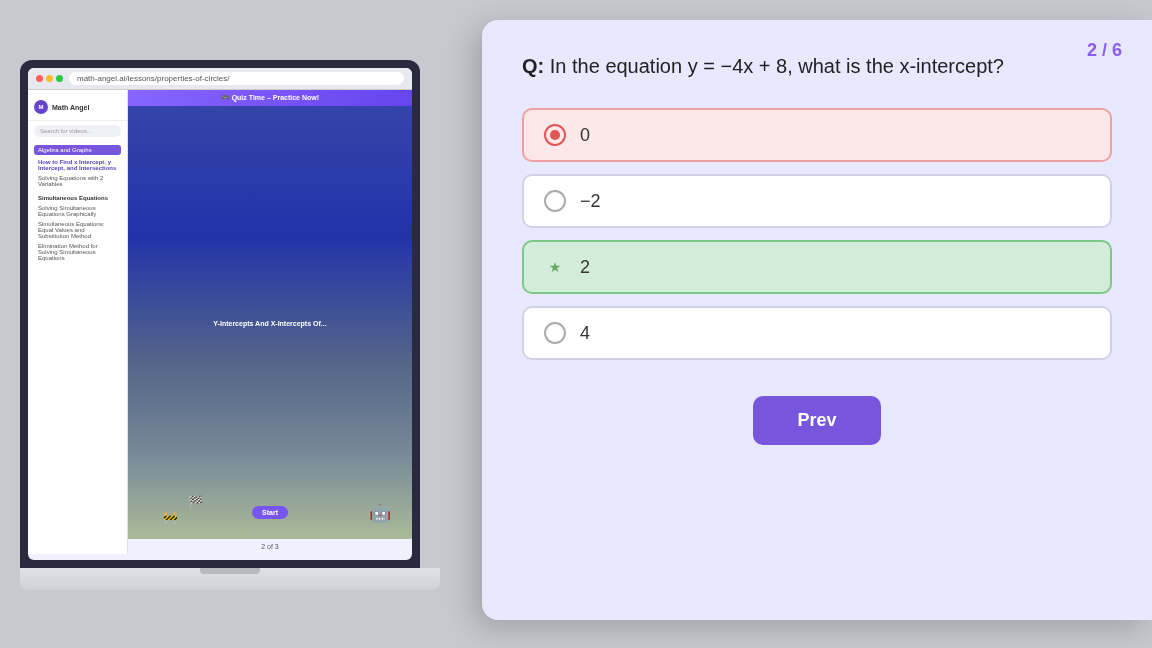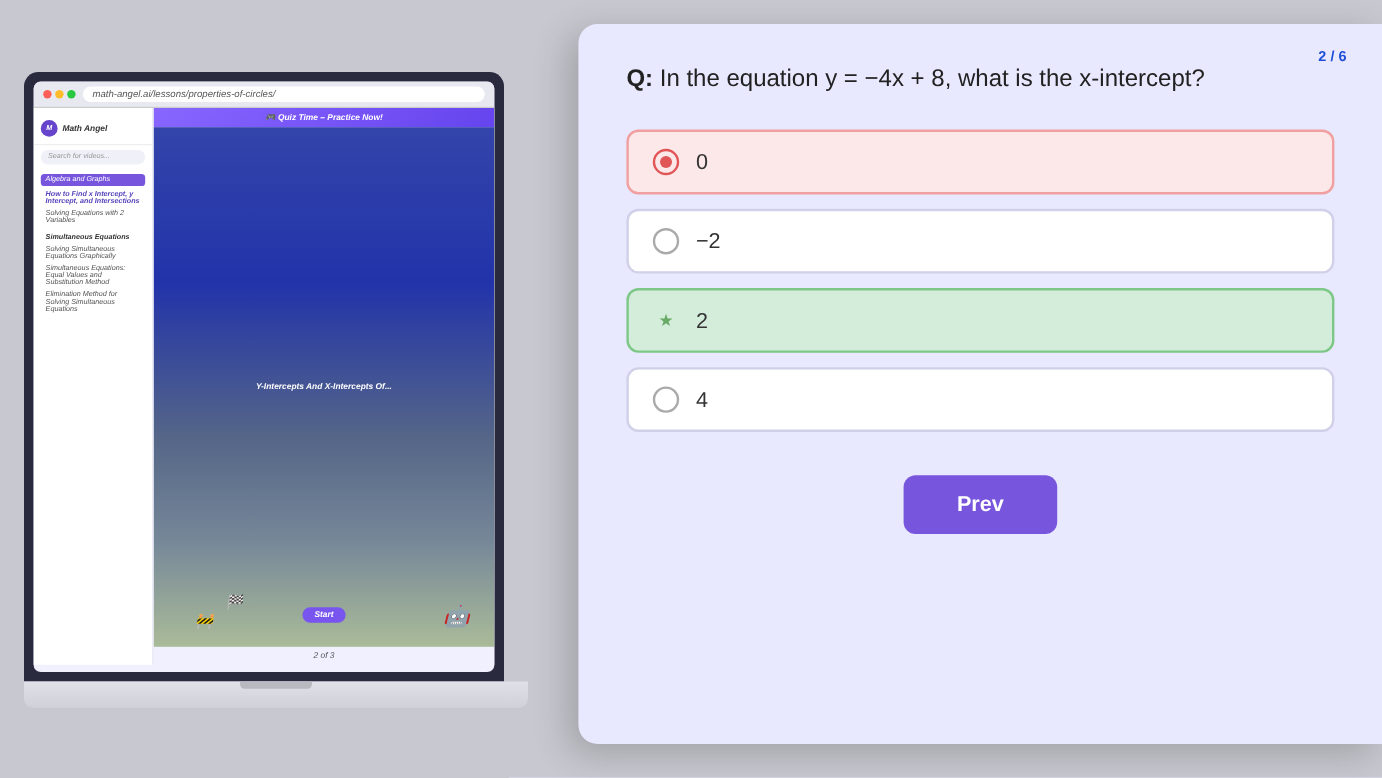--- a/index.html
+++ b/index.html
@@ -22,21 +22,20 @@
       height: 520px;
     }
 
     .laptop-screen-outer {
       width: 400px;
       height: 508px;
       background: #2a2a3e;
       border-radius: 12px 12px 0 0;
       padding: 8px;
       position: relative;
-      font-style: italic;
     }
 
     .laptop-screen-inner {
       width: 100%;
       height: 100%;
       background: #f0f0ff;
       border-radius: 6px;
       overflow: hidden;
     }
 
@@ -262,23 +261,23 @@
       border-radius: 16px 0 0 16px;
       padding: 32px 40px;
       box-shadow: -8px 8px 30px rgba(0,0,0,0.2);
       z-index: 10;
     }
 
     .question-counter {
       position: absolute;
       top: 20px;
       right: 30px;
-      font-size: 12px;
-      font-weight: bold;
-      color: #1d4ed8;
+      font-size: 18px;
+      font-weight: bold;
+      color: #8b5cf6;
     }
 
     .question-text {
       font-size: 20px;
       color: #222;
       margin-bottom: 28px;
       font-weight: 500;
       line-height: 1.4;
     }
 

